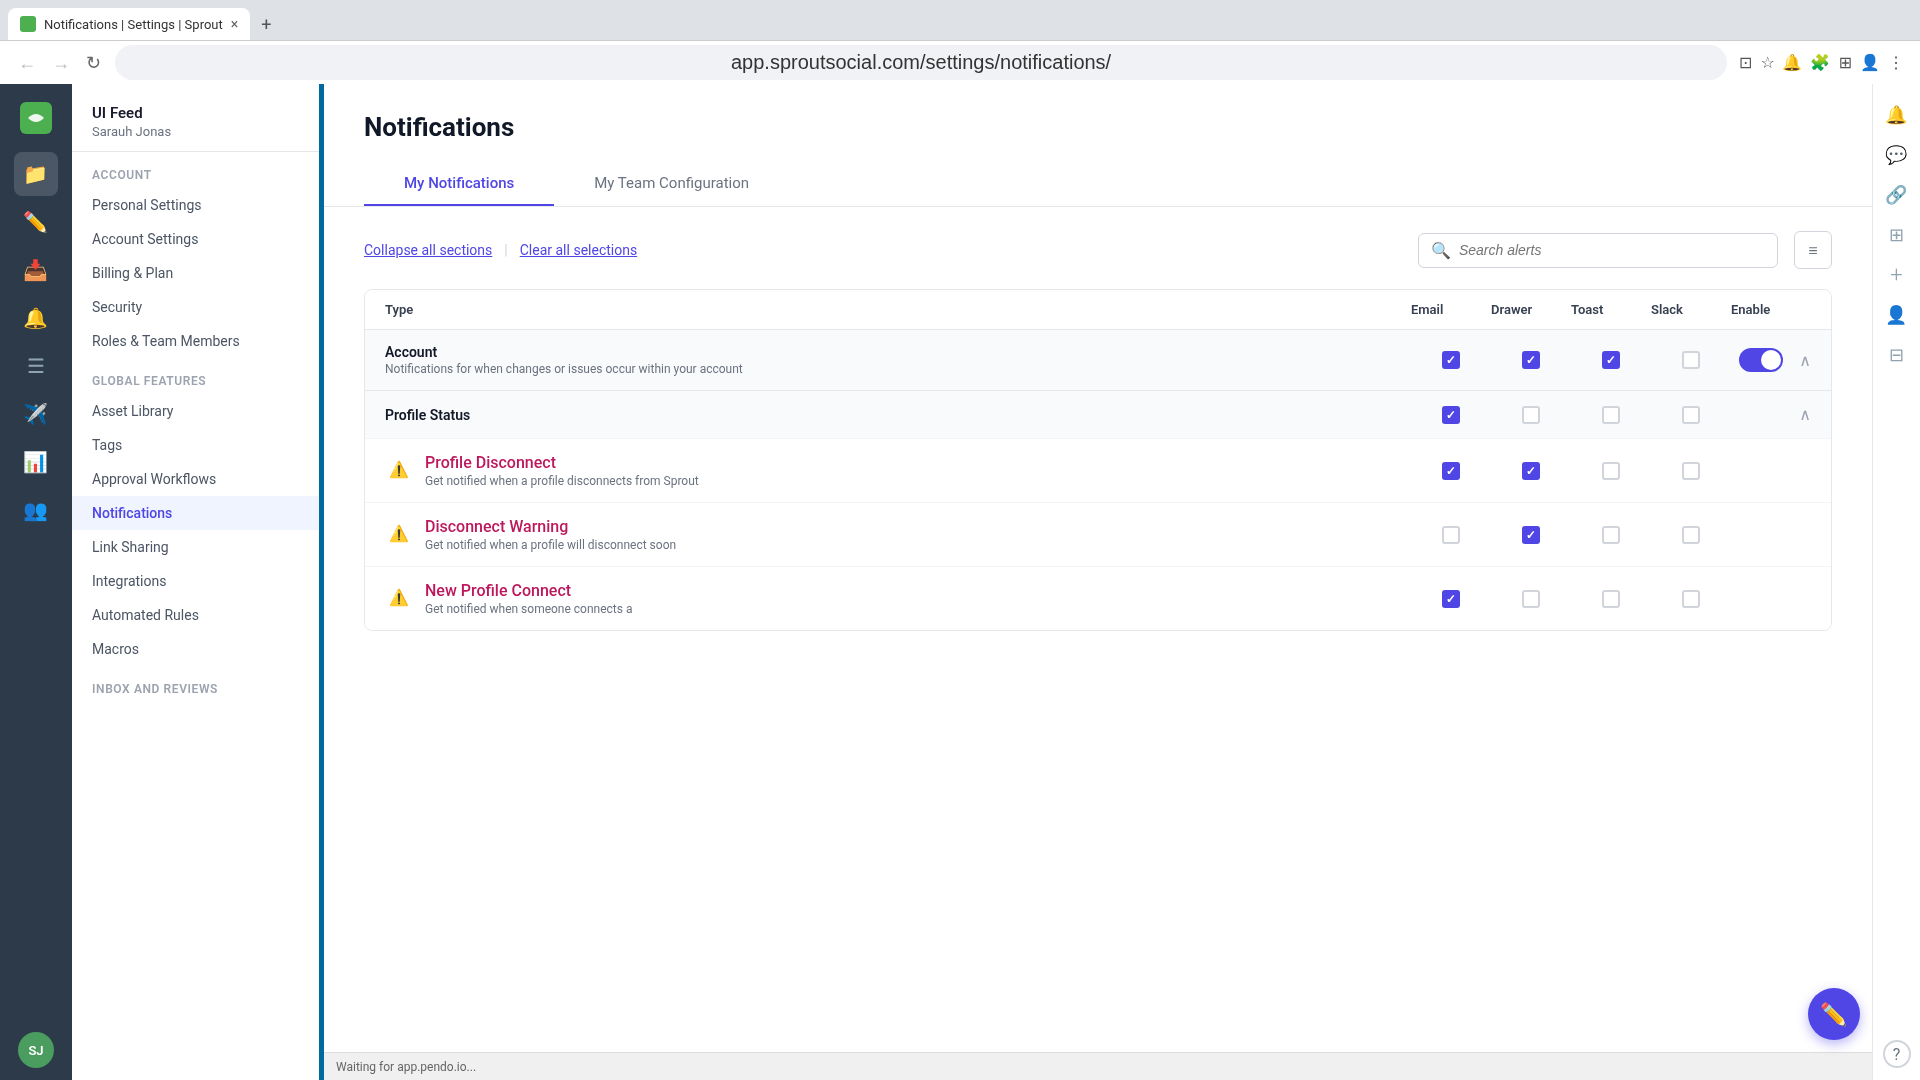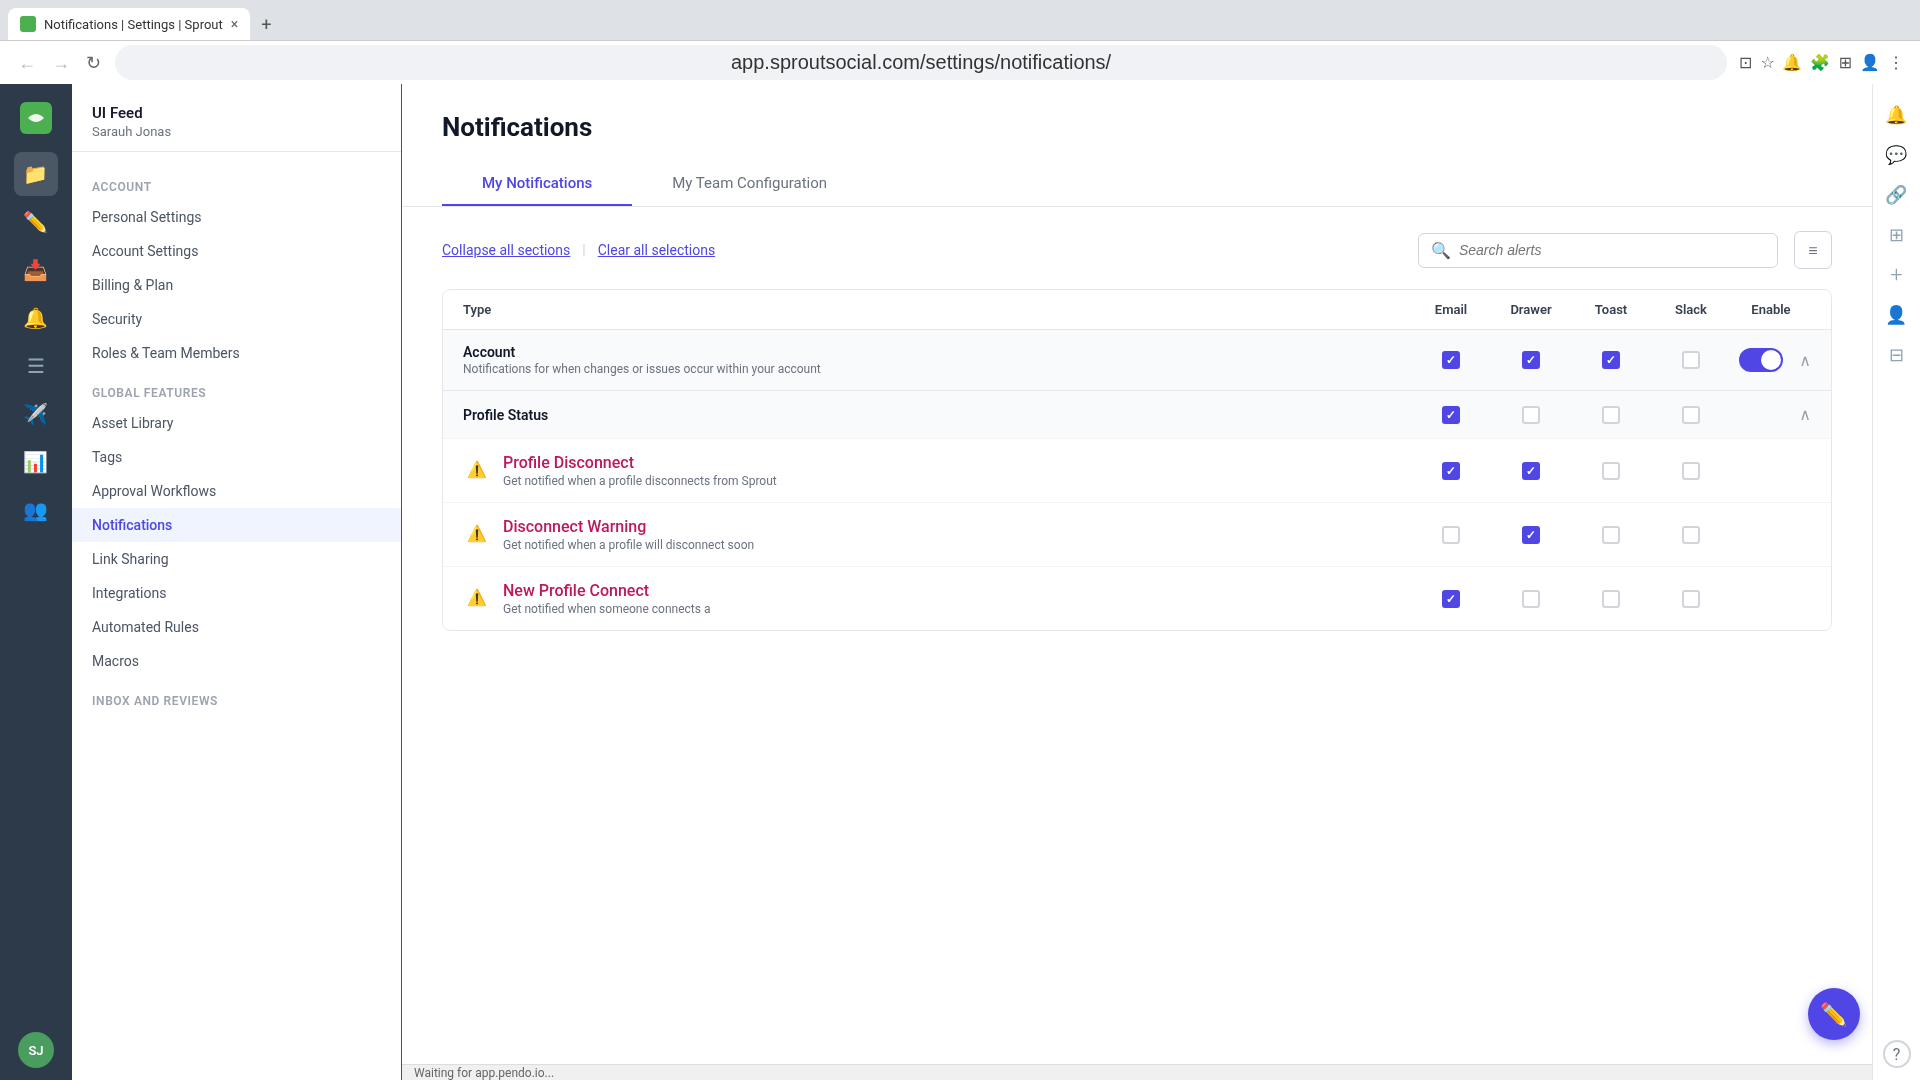--- a/index.html
+++ b/index.html
@@ -29,21 +29,21 @@
     .icon-nav-logo { width: 44px; height: 44px; display: flex; align-items: center; justify-content: center; margin-bottom: 8px; }
     .icon-nav-logo svg { width: 32px; height: 32px; }
     .icon-nav-spacer { flex: 1; }
     .icon-nav-avatar { width: 36px; height: 36px; border-radius: 50%; background: #4a9d5f; display: flex; align-items: center; justify-content: center; color: #fff; font-size: 13px; font-weight: 600; cursor: pointer; }
 
     
     .right-panel { width: 48px; background: #fff; border-left: 1px solid #e5e7eb; display: flex; flex-direction: column; align-items: center; padding: 12px 0; gap: 4px; flex-shrink: 0; }
     .right-panel-item { width: 36px; height: 36px; display: flex; align-items: center; justify-content: center; color: #8fa3b1; cursor: pointer; font-size: 18px; border-radius: 6px; }
 
     
-    .sidebar { width: 330px; background: #fff; border-right: 1px solid #0369a1; display: flex; flex-direction: column; flex-shrink: 0; overflow: hidden; gap: 12px; }
+    .sidebar { width: 252px; background: #fff; border-right: 5px solid #0369a1; display: flex; flex-direction: column; flex-shrink: 0; overflow: hidden; }
     .sidebar-header { padding: 20px 20px 12px; border-bottom: 1px solid #e5e7eb; }
     .sidebar-workspace { font-size: 15px; font-weight: 600; color: #1a1a2e; }
     .sidebar-user { font-size: 13px; color: #6b7280; margin-top: 2px; }
     .sidebar-scroll { overflow-y: auto; flex: 1; }
     .sidebar-section-label { font-size: 12px; font-weight: 600; color: #9ca3af; text-transform: uppercase; letter-spacing: 0.05em; padding: 16px 20px 6px; }
     .sidebar-item { display: flex; align-items: center; padding: 9px 20px; font-size: 14px; color: #4b5563; cursor: pointer; border-radius: 0; text-decoration: none; }
     .sidebar-item.active { background: #f0f4ff; color: #4f46e5; font-weight: 500; }
 
     
     .main-content { flex: 1; display: flex; flex-direction: column; overflow: hidden; background: #fff; }
@@ -60,21 +60,21 @@
     .toolbar-link { font-size: 14px; color: #4f46e5; cursor: pointer; text-decoration: underline; }
     .toolbar-sep { color: #d1d5db; margin: 0 12px; font-size: 14px; }
     .search-box { display: flex; align-items: center; border: 1px solid #d1d5db; border-radius: 6px; padding: 7px 12px; background: #fff; gap: 8px; flex: 1; max-width: 360px; margin-left: auto; }
     .search-box input { border: none; outline: none; font-size: 14px; color: #374151; width: 100%; background: transparent; font-style: italic; }
     .search-icon { color: #9ca3af; font-size: 16px; }
     .filter-btn { width: 38px; height: 38px; border: 1px solid #d1d5db; border-radius: 6px; display: flex; align-items: center; justify-content: center; cursor: pointer; background: #fff; color: #6b7280; font-size: 16px; }
 
     
     .notif-table { width: 100%; border: 1px solid #e5e7eb; border-radius: 8px; overflow: hidden; }
     .notif-header { display: grid; grid-template-columns: 1fr 80px 80px 80px 80px 80px; padding: 12px 20px; background: #fff; border-bottom: 1px solid #e5e7eb; }
-    .notif-header-cell { font-size: 13px; font-weight: 600; color: #374151; text-align: center; }
+    .notif-header-cell { font-size: 13px; font-weight: 600; color: #374151; }
     .notif-header-cell:first-child { text-align: left; }
 
     .notif-section { border-bottom: 1px solid #e5e7eb; }
     .notif-section:last-child { border-bottom: none; }
     .notif-section-header { display: grid; grid-template-columns: 1fr 80px 80px 80px 80px 80px; padding: 14px 20px; background: #f9fafb; align-items: center; }
     .notif-section-title { font-size: 14px; font-weight: 600; color: #111827; }
     .notif-cell { display: flex; align-items: center; justify-content: center; }
 
     .notif-row { display: grid; grid-template-columns: 1fr 80px 80px 80px 80px 80px; padding: 14px 20px; background: #fff; border-top: 1px solid #f3f4f6; align-items: center; }
     .notif-row-info { display: flex; align-items: flex-start; gap: 12px; }
@@ -86,21 +86,21 @@
     .checkbox { width: 18px; height: 18px; border: 2px solid #d1d5db; border-radius: 3px; display: flex; align-items: center; justify-content: center; cursor: pointer; background: #fff; }
     .checkbox.checked { background: #4f46e5; border-color: #4f46e5; }
     .checkbox.checked::after { content: '✓'; color: #fff; font-size: 12px; font-weight: 700; }
     .checkbox.empty { background: #fff; }
 
     
     .toggle { width: 44px; height: 24px; border-radius: 12px; background: #4f46e5; display: flex; align-items: center; cursor: pointer; padding: 2px; }
     .toggle-thumb { width: 20px; height: 20px; border-radius: 50%; background: #fff; margin-left: auto; }
 
     
-    .status-bar { height: 16px; background: #f0f0f0; border-top: 1px solid #ddd; display: flex; align-items: center; padding: 0 12px; font-size: 12px; color: #666; }
+    .status-bar { height: 28px; background: #f0f0f0; border-top: 1px solid #ddd; display: flex; align-items: center; padding: 0 12px; font-size: 12px; color: #666; }
 
     
     .sidebar-scroll::-webkit-scrollbar { width: 4px; }
     .sidebar-scroll::-webkit-scrollbar-track { background: transparent; }
     .sidebar-scroll::-webkit-scrollbar-thumb { background: #d1d5db; border-radius: 2px; }
     .content-area::-webkit-scrollbar { width: 6px; }
     .content-area::-webkit-scrollbar-track { background: transparent; }
     .content-area::-webkit-scrollbar-thumb { background: #d1d5db; border-radius: 3px; }
 
     

